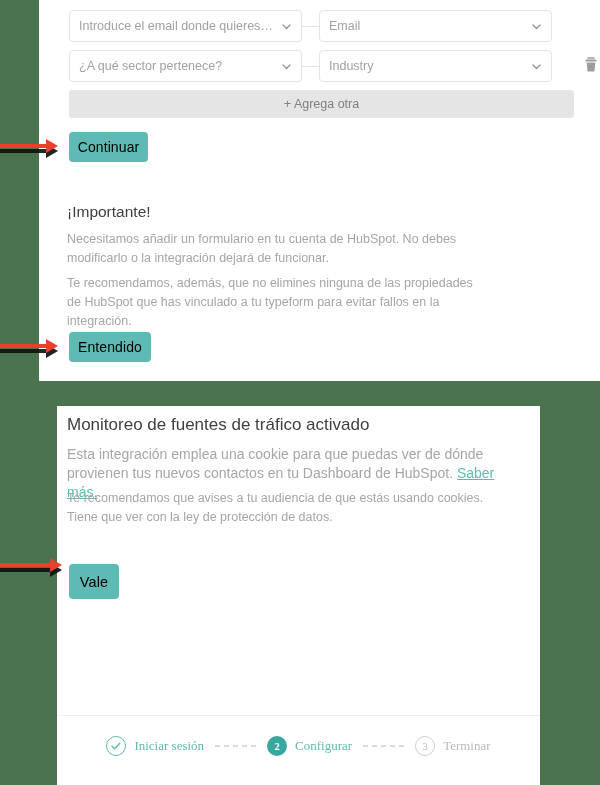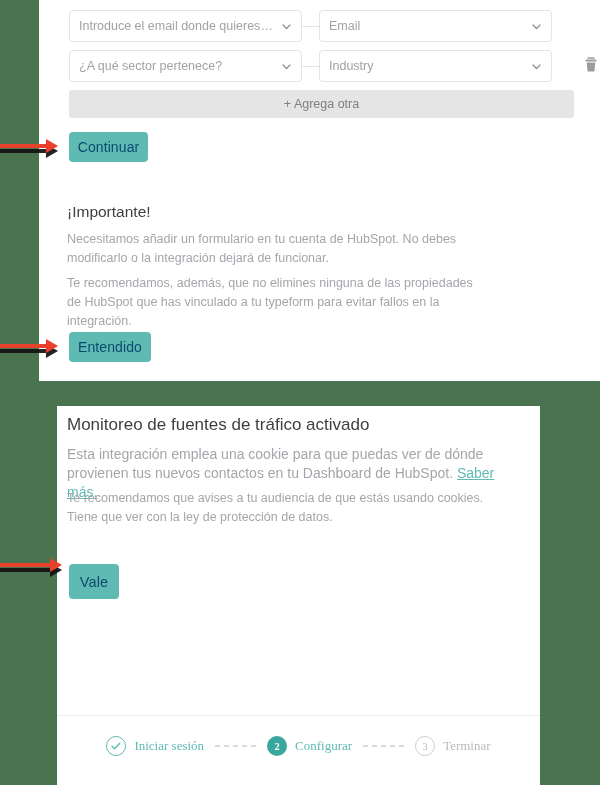--- a/index.html
+++ b/index.html
@@ -57,21 +57,21 @@
     background: #e5e5e5;
     border-radius: 3px;
     display: flex; align-items: center; justify-content: center;
     font-size: 12.5px; color: #7d8185;
     cursor: pointer;
   }
 
   .btn {
     display: inline-flex; align-items: center; justify-content: center;
     background: #5ebab3;
-    color: #0c4a6e;
+    color: #000000;
     border: none; border-radius: 4px;
     font-size: 14px;
     font-family: "Liberation Sans", sans-serif;
     cursor: pointer;
     letter-spacing: .1px;
   }
   #btn-continuar {
     position: absolute; left: 30px; top: 132px;
     width: 79px; height: 30px;
   }

